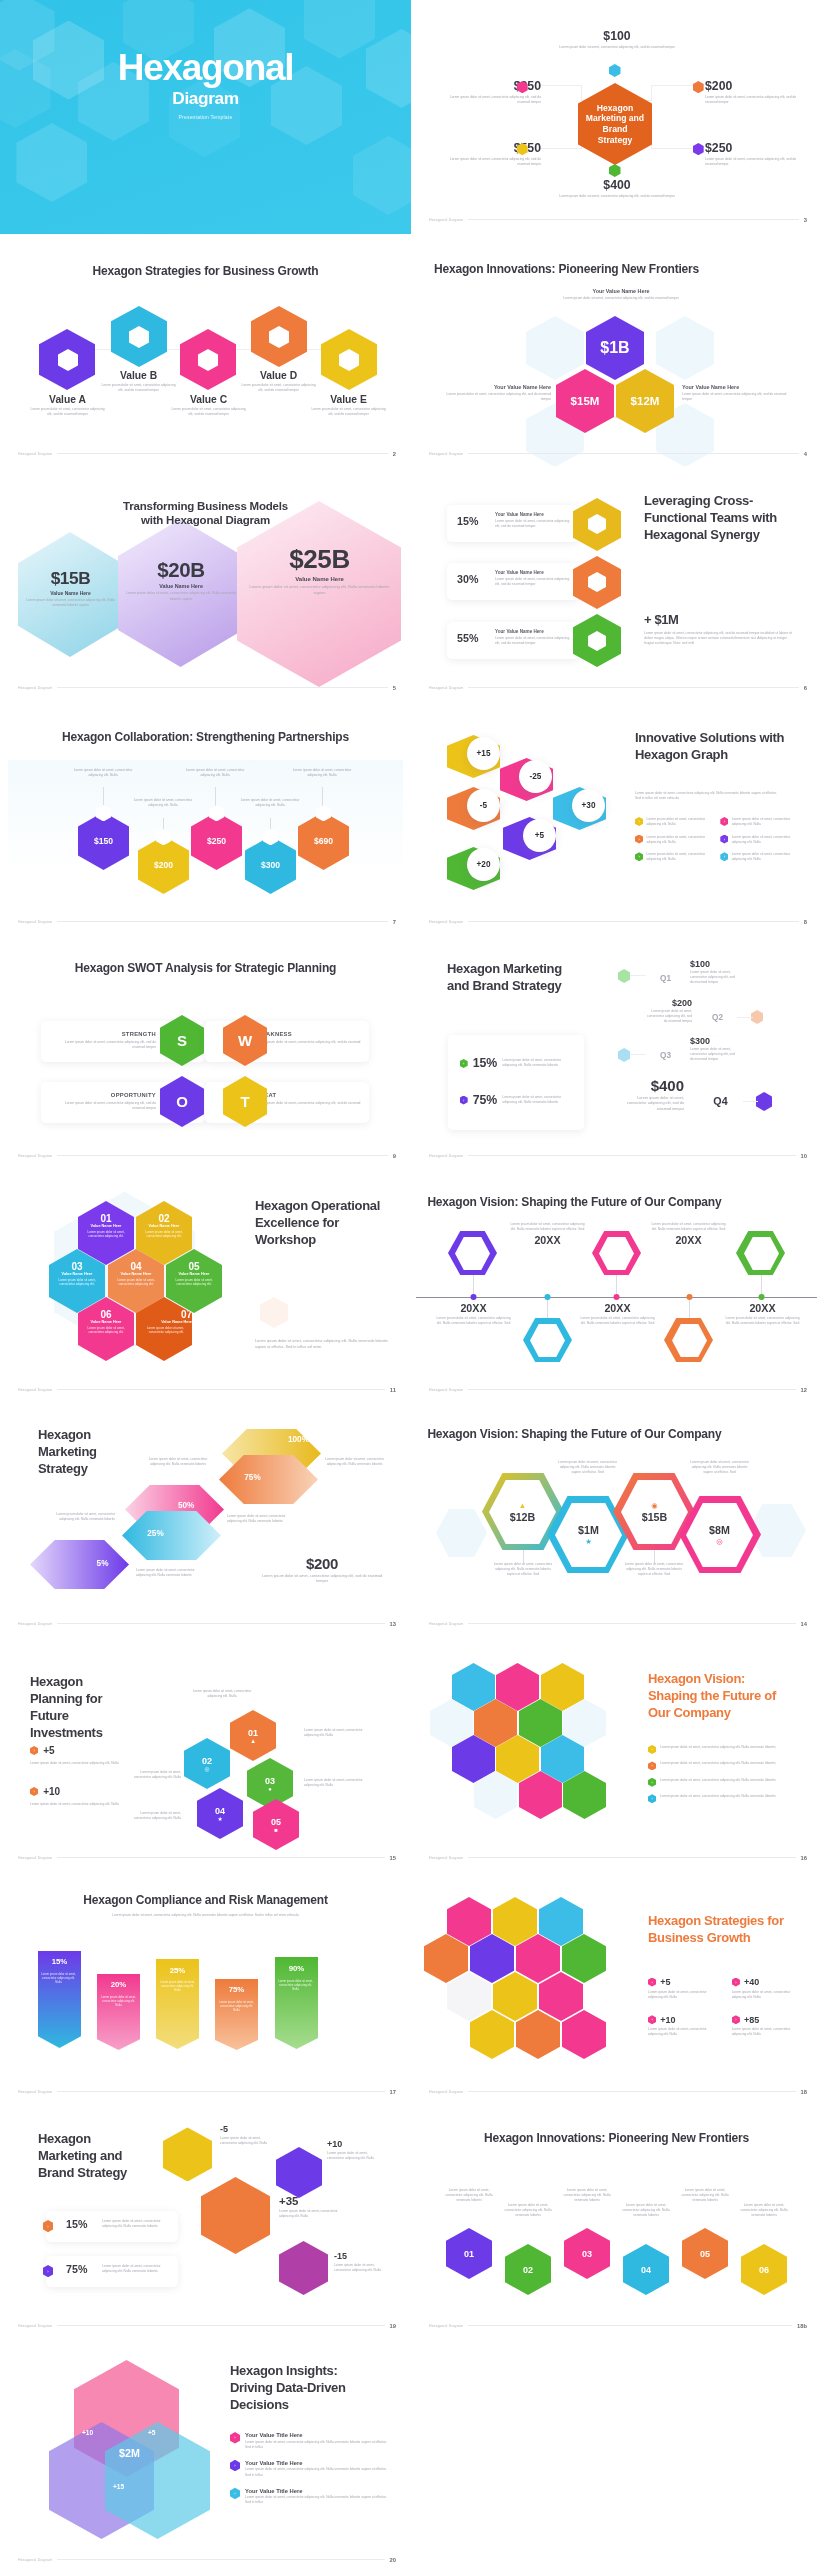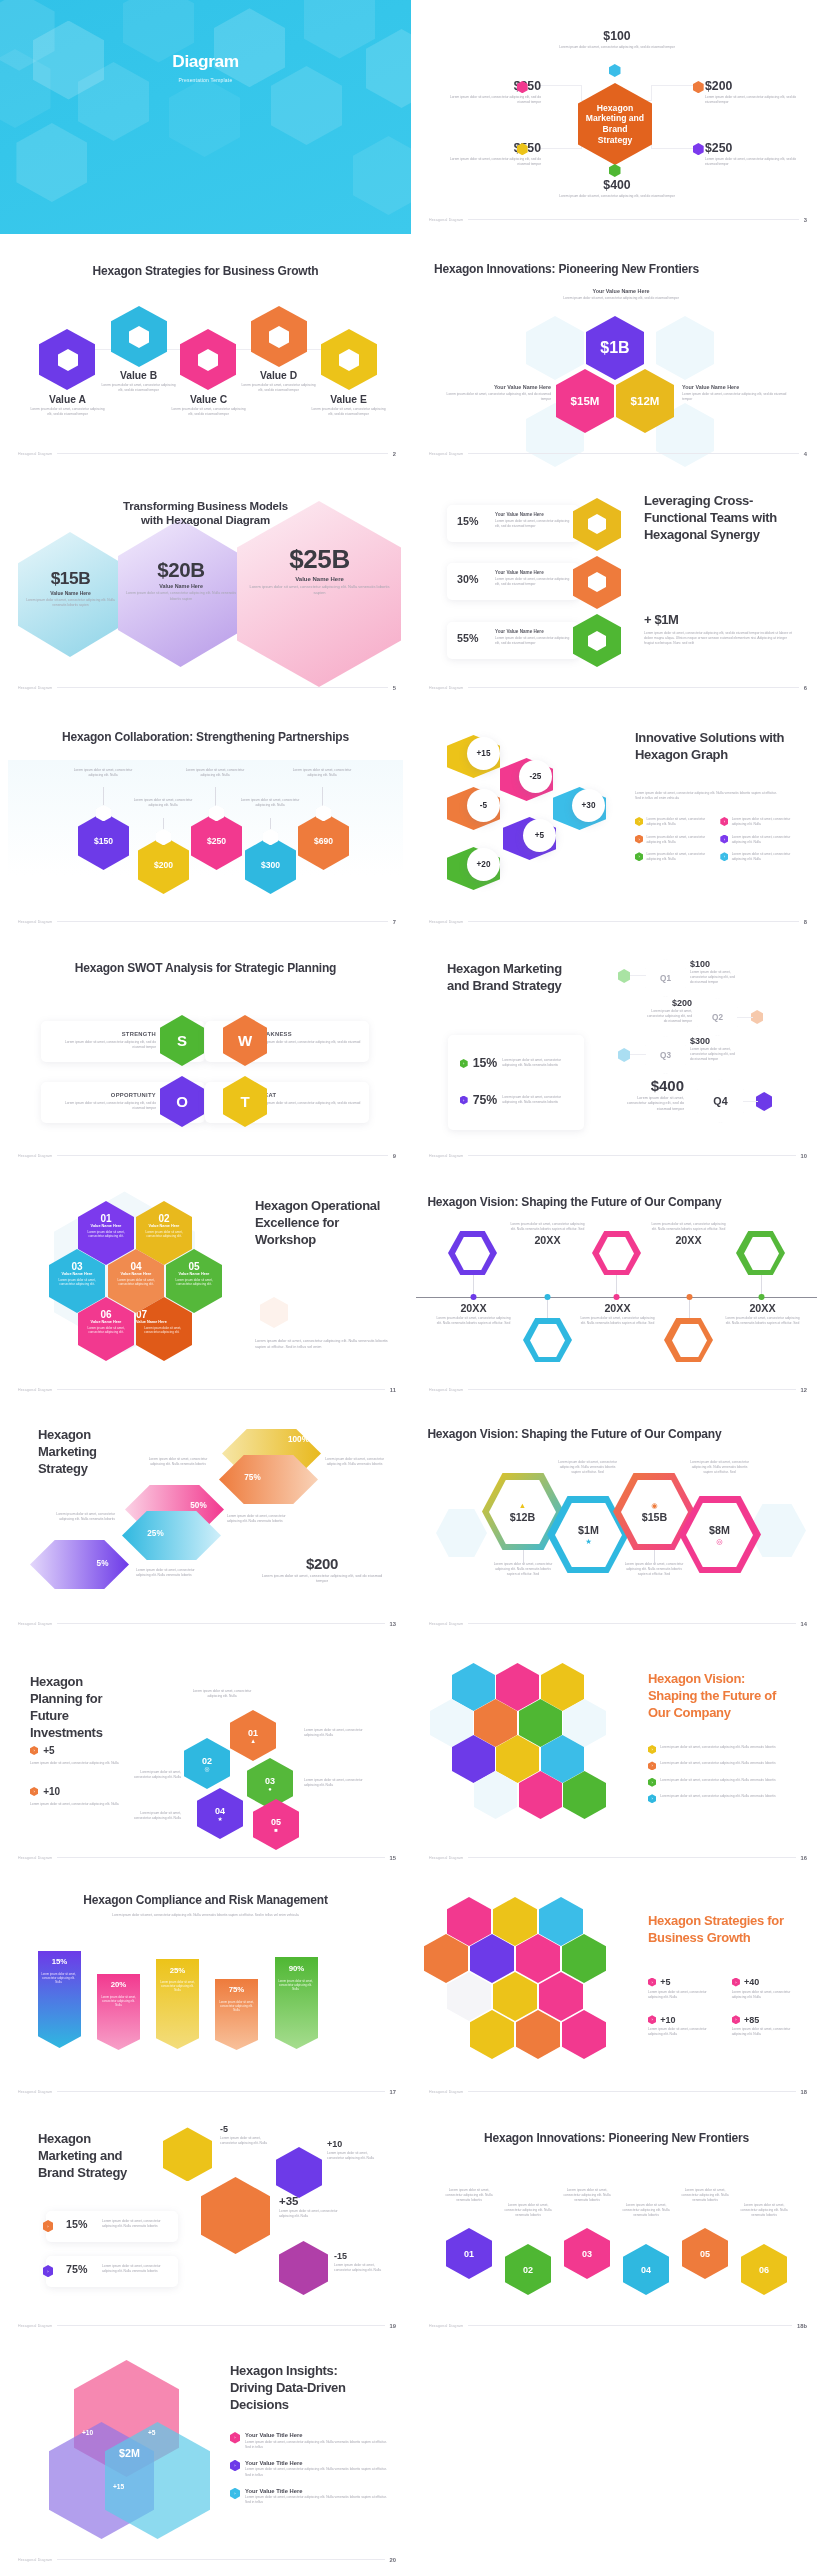--- a/index.html
+++ b/index.html
@@ -67,20 +67,21 @@
     <i style="left:304px;top:-20.5px;width:71px;height:79px;background:rgba(255,255,255,.10)"></i>
     <i style="left:366px;top:29px;width:71px;height:79px;background:rgba(255,255,255,.14)"></i>
     <i style="left:-20.5px;top:49px;width:71px;height:79px;background:rgba(255,255,255,.07)"></i>
     <i style="left:78px;top:62px;width:71px;height:79px;background:rgba(255,255,255,.11)"></i>
     <i style="left:169px;top:78px;width:71px;height:79px;background:rgba(255,255,255,.06)"></i>
     <i style="left:271px;top:66px;width:71px;height:79px;background:rgba(255,255,255,.12)"></i>
     <i style="left:16.4px;top:123px;width:71px;height:79px;background:rgba(255,255,255,.13)"></i>
     <i style="left:353px;top:136px;width:71px;height:79px;background:rgba(255,255,255,.09)"></i>
   </div>
   <div class="ct">
+    <h1>Hexagonal</h1>
     <h2>Diagram</h2>
     <div class="sub">Presentation Template</div>
   </div>
 </div>
 
 <div class="slide">
   <div class="connector" style="left:128px;top:85px;width:43px;"></div>
   <div class="connector" style="left:128px;top:85px;width:0.8px;height:0.8px;"></div>
   <div class="connector" style="left:170px;top:85px;width:0.8px;height:15px;"></div>
   <div class="connector" style="left:170px;top:100px;width:23px;"></div>
@@ -563,21 +564,21 @@
   <div class="hexV" style="position:absolute;left:166px;top:79px;width:56px;height:64px;background:#55b83a;padding-top:11.5px;text-align:center;">
     <div style="color:#fff;font-size:10px;font-weight:700;">05</div>
     <div style="color:#fff;font-size:3.8px;font-weight:700;margin-top:0.8px;">Value Name Here</div>
     <div style="color:#e8f7e3;font-size:3px;line-height:1.5;margin-top:1.6px;padding:0 8.2px;">Lorem ipsum dolor sit amet, consectetur adipiscing elit.</div>
   </div>
   <div class="hexV" style="position:absolute;left:78px;top:127px;width:56px;height:64px;background:#f2398f;padding-top:11.5px;text-align:center;">
     <div style="color:#fff;font-size:10px;font-weight:700;">06</div>
     <div style="color:#fff;font-size:3.8px;font-weight:700;margin-top:0.8px;">Value Name Here</div>
     <div style="color:#fde3ee;font-size:3px;line-height:1.5;margin-top:1.6px;padding:0 8.2px;">Lorem ipsum dolor sit amet, consectetur adipiscing elit.</div>
   </div>
-  <div class="hexV" style="position:absolute;left:136px;top:127px;width:56px;height:64px;background:#e05a18;padding-top:11.5px;text-align:left;">
+  <div class="hexV" style="position:absolute;left:136px;top:127px;width:56px;height:64px;background:#e05a18;padding-top:11.5px;text-align:right;">
     <div style="color:#fff;font-size:10px;font-weight:700;">07</div>
     <div style="color:#fff;font-size:3.8px;font-weight:700;margin-top:0.8px;">Value Name Here</div>
     <div style="color:#fbe6da;font-size:3px;line-height:1.5;margin-top:1.6px;padding:0 8.2px;">Lorem ipsum dolor sit amet, consectetur adipiscing elit.</div>
   </div>
 
   <div class="footer">
     <span class="fl">Hexagonal Diagram</span>
     <span class="fline"></span>
     <span class="fn">11</span>
   </div>
@@ -644,21 +645,21 @@
 
   <div class="hexF" style="position:absolute;left:222px;top:25px;width:99px;height:49px;background:linear-gradient(90deg,#f6e6a7,#e8b91d);"></div>
   <div style="position:absolute;left:278px;top:31px;width:41px;text-align:center;color:#fff;font-size:8.2px;font-weight:700;">100%</div>
   <div class="lorem" style="position:absolute;left:325px;top:53px;width:59px;text-align:center;">Lorem ipsum dolor sit amet, consectetur adipiscing elit. Nulla venenatis lobortis</div>
 
   <div class="hexF" style="position:absolute;left:219px;top:51px;width:99px;height:49px;background:linear-gradient(90deg,#ee7b3c,#f9d2b7);"></div>
   <div style="position:absolute;left:232px;top:69px;width:41px;text-align:center;color:#fff;font-size:8.2px;font-weight:700;">75%</div>
   <div class="lorem c" style="position:absolute;left:145px;top:53px;width:66px;">Lorem ipsum dolor sit amet, consectetur adipiscing elit. Nulla venenatis lobortis</div>
 
   <div class="hexF" style="position:absolute;left:125px;top:81px;width:99px;height:49px;background:linear-gradient(90deg,#fbd2e5,#f2398f);"></div>
-  <div style="position:absolute;left:178px;top:97px;width:41px;text-align:center;color:#fff;font-size:8.2px;font-weight:700;">50%</div>
+  <div style="position:absolute;left:178px;top:97px;width:41px;text-align:left;color:#fff;font-size:8.2px;font-weight:700;">50%</div>
   <div class="lorem" style="position:absolute;left:227px;top:110px;width:62px;">Lorem ipsum dolor sit amet, consectetur adipiscing elit. Nulla venenatis lobortis</div>
 
   <div class="hexF" style="position:absolute;left:122px;top:107px;width:99px;height:49px;background:linear-gradient(90deg,#2fb8e0,#cfeffa);"></div>
   <div style="position:absolute;left:135px;top:125px;width:41px;text-align:center;color:#fff;font-size:8.2px;font-weight:700;">25%</div>
   <div class="lorem r" style="position:absolute;left:48px;top:108px;width:67px;">Lorem ipsum dolor sit amet, consectetur adipiscing elit. Nulla venenatis lobortis</div>
 
   <div class="hexF" style="position:absolute;left:30px;top:136px;width:99px;height:49px;background:linear-gradient(90deg,#e3d7fb,#6d3ae8);"></div>
   <div style="position:absolute;left:82px;top:155px;width:41px;text-align:center;color:#fff;font-size:8.2px;font-weight:700;">5%</div>
   <div class="lorem" style="position:absolute;left:136px;top:164px;width:62px;">Lorem ipsum dolor sit amet, consectetur adipiscing elit. Nulla venenatis lobortis</div>
 

